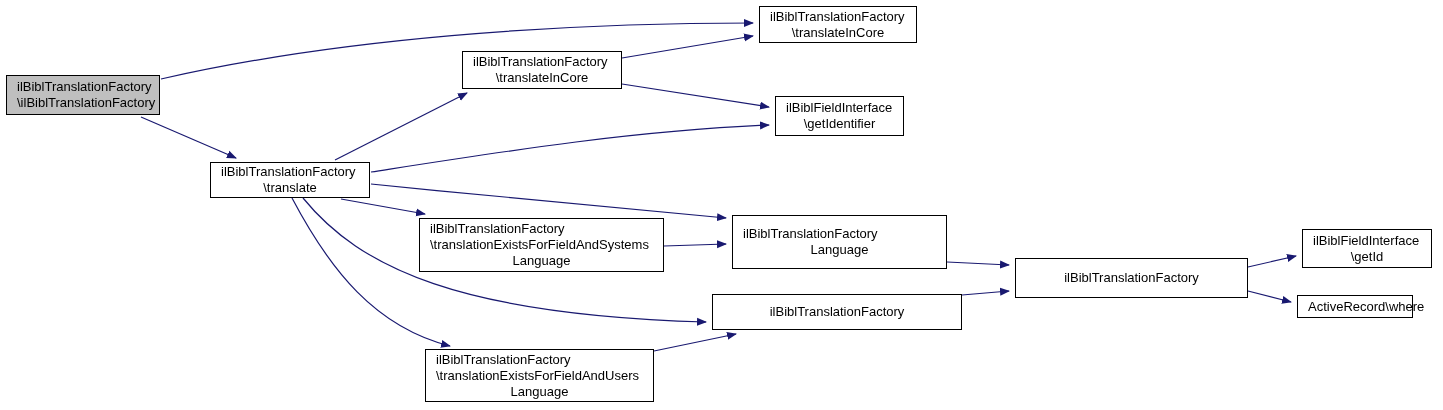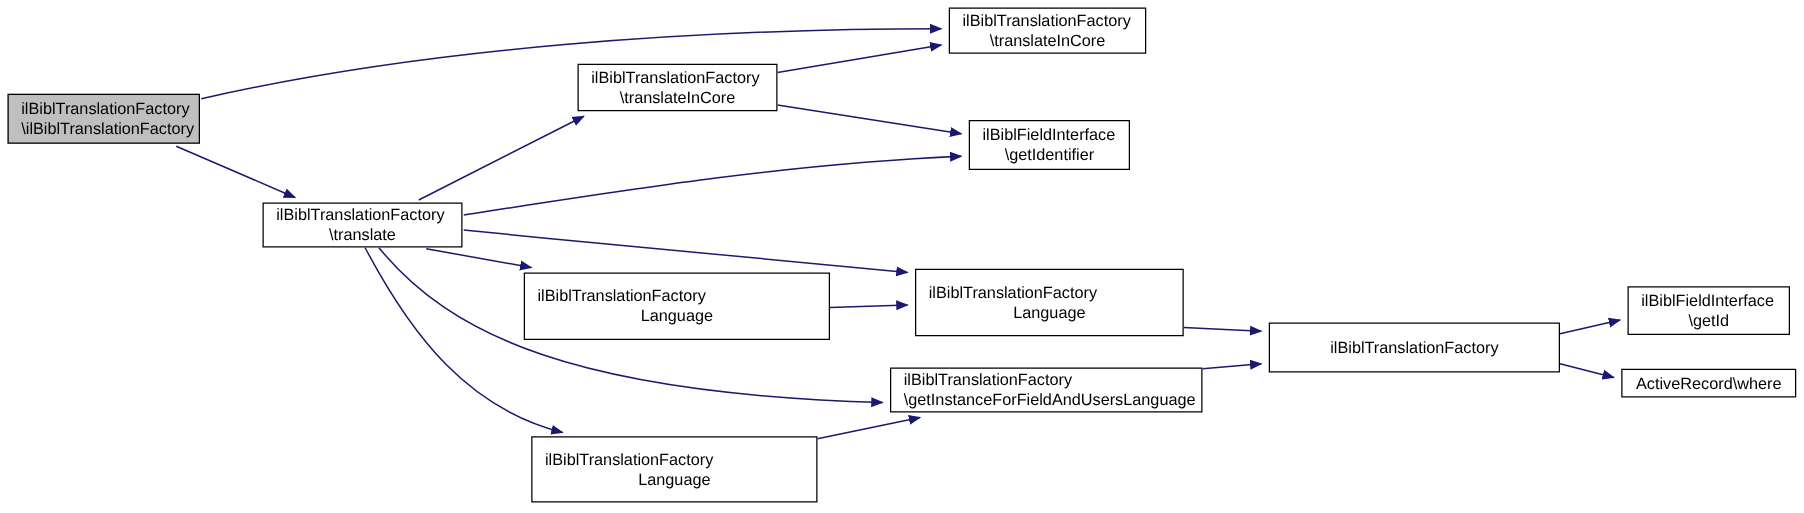--- a/index.html
+++ b/index.html
@@ -91,38 +91,39 @@
       <div class="node" style="left: 759px; top: 6px; width: 158px; height: 37px;">
         <div class="ln">ilBiblTranslationFactory</div>
         <div class="ln">\translateInCore</div>
       </div>
       <div class="node" style="left: 775px; top: 96px; width: 129px; height: 40px;">
         <div class="ln">ilBiblFieldInterface</div>
         <div class="ln">\getIdentifier</div>
       </div>
       <div class="node" style="left: 419px; top: 218px; width: 245px; height: 54px;">
         <div class="ln">ilBiblTranslationFactory</div>
+        <div class="ln">\translationExistsForFieldAndSystems</div>
         <div class="ln">Language</div>
       </div>
       <div class="node" style="left: 732px; top: 215px; width: 215px; height: 54px;">
         <div class="ln">ilBiblTranslationFactory</div>
         <div class="ln">Language</div>
       </div>
       <div class="node" style="left: 712px; top: 294px; width: 250px; height: 36px;">
         <div class="ln">ilBiblTranslationFactory</div>
-        <div class="ln">\getInstanceForFieldAndUsersLanguage</div>
       </div>
       <div class="node" style="left: 425px; top: 349px; width: 229px; height: 53px;">
         <div class="ln">ilBiblTranslationFactory</div>
+        <div class="ln">\translationExistsForFieldAndUsers</div>
         <div class="ln">Language</div>
       </div>
       <div class="node" style="left: 1015px; top: 258px; width: 233px; height: 40px;">
         <div class="ln">ilBiblTranslationFactory</div>
       </div>
       <div class="node" style="left: 1302px; top: 229px; width: 130px; height: 39px;">
         <div class="ln">ilBiblFieldInterface</div>
         <div class="ln">\getId</div>
       </div>
-      <div class="node" style="left: 1297px; top: 295px; width: 140px; height: 23px;">
+      <div class="node" style="left: 1297px; top: 295px; width: 116px; height: 23px;">
         <div class="ln">ActiveRecord\where</div>
       </div>
     </div>
 </div>
 
 </body></html>

